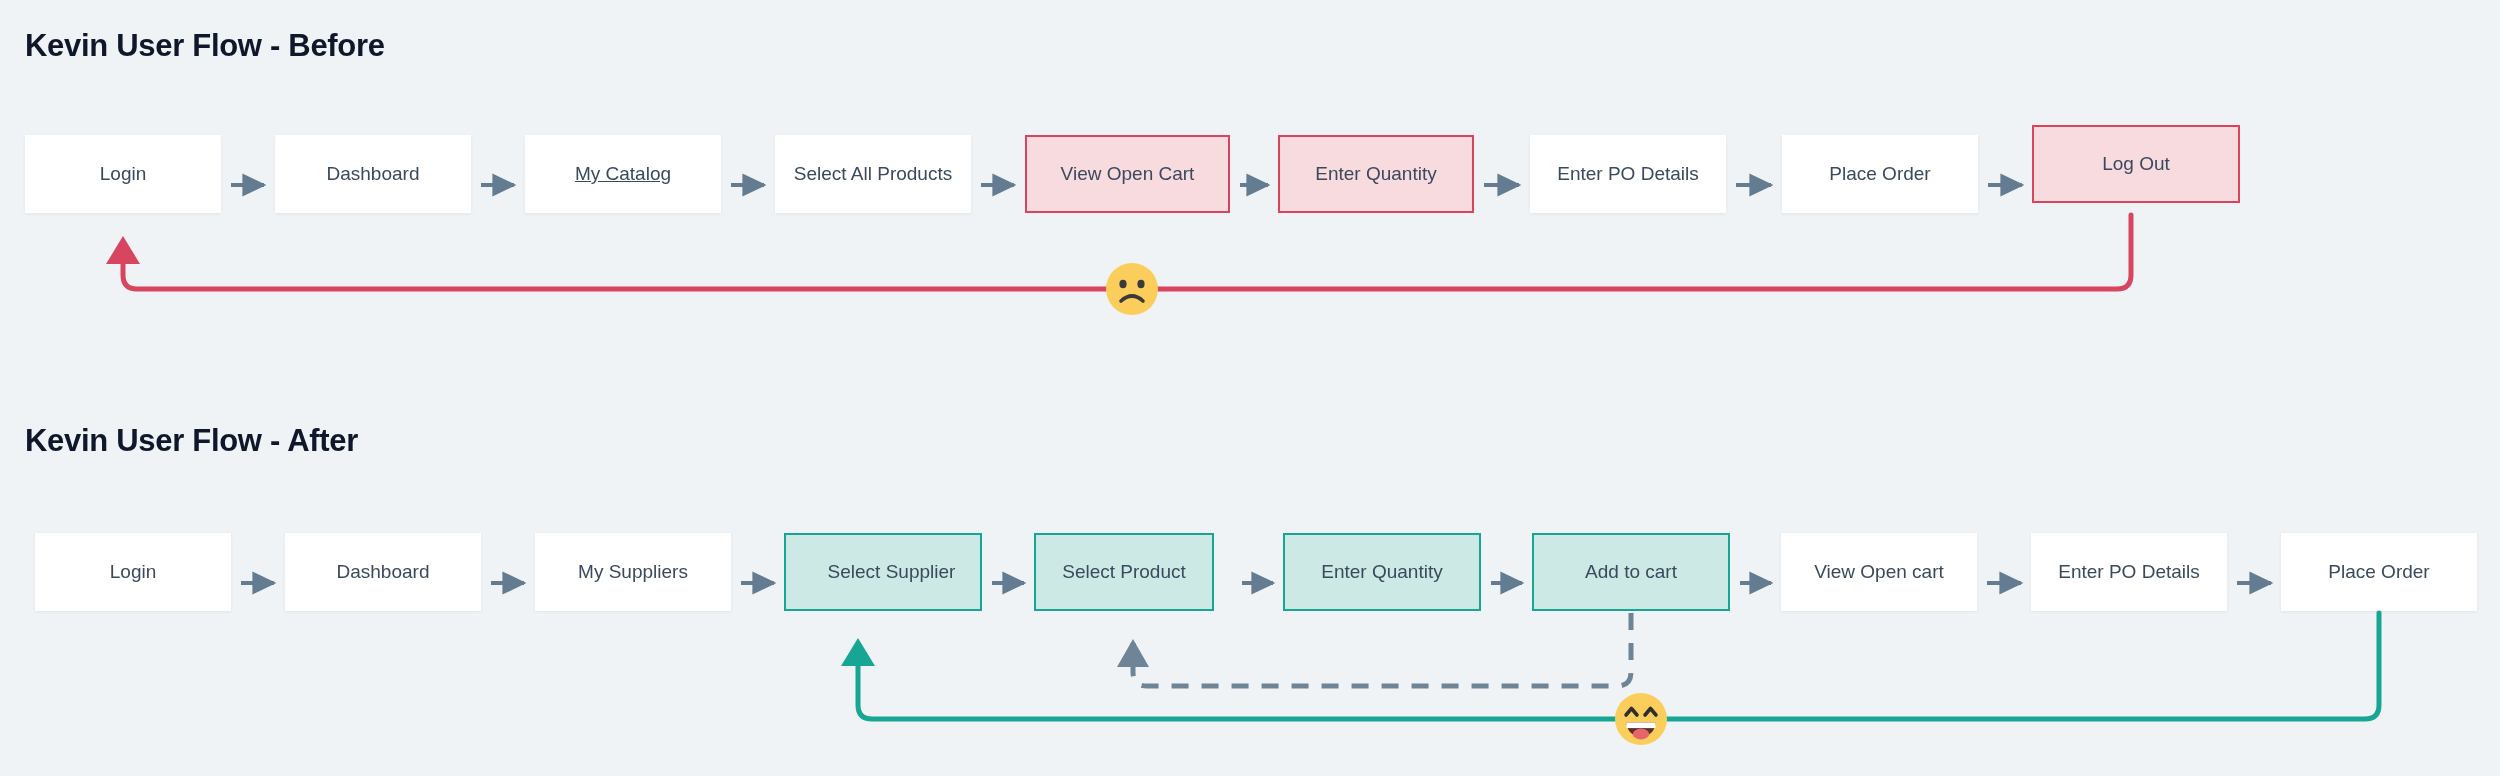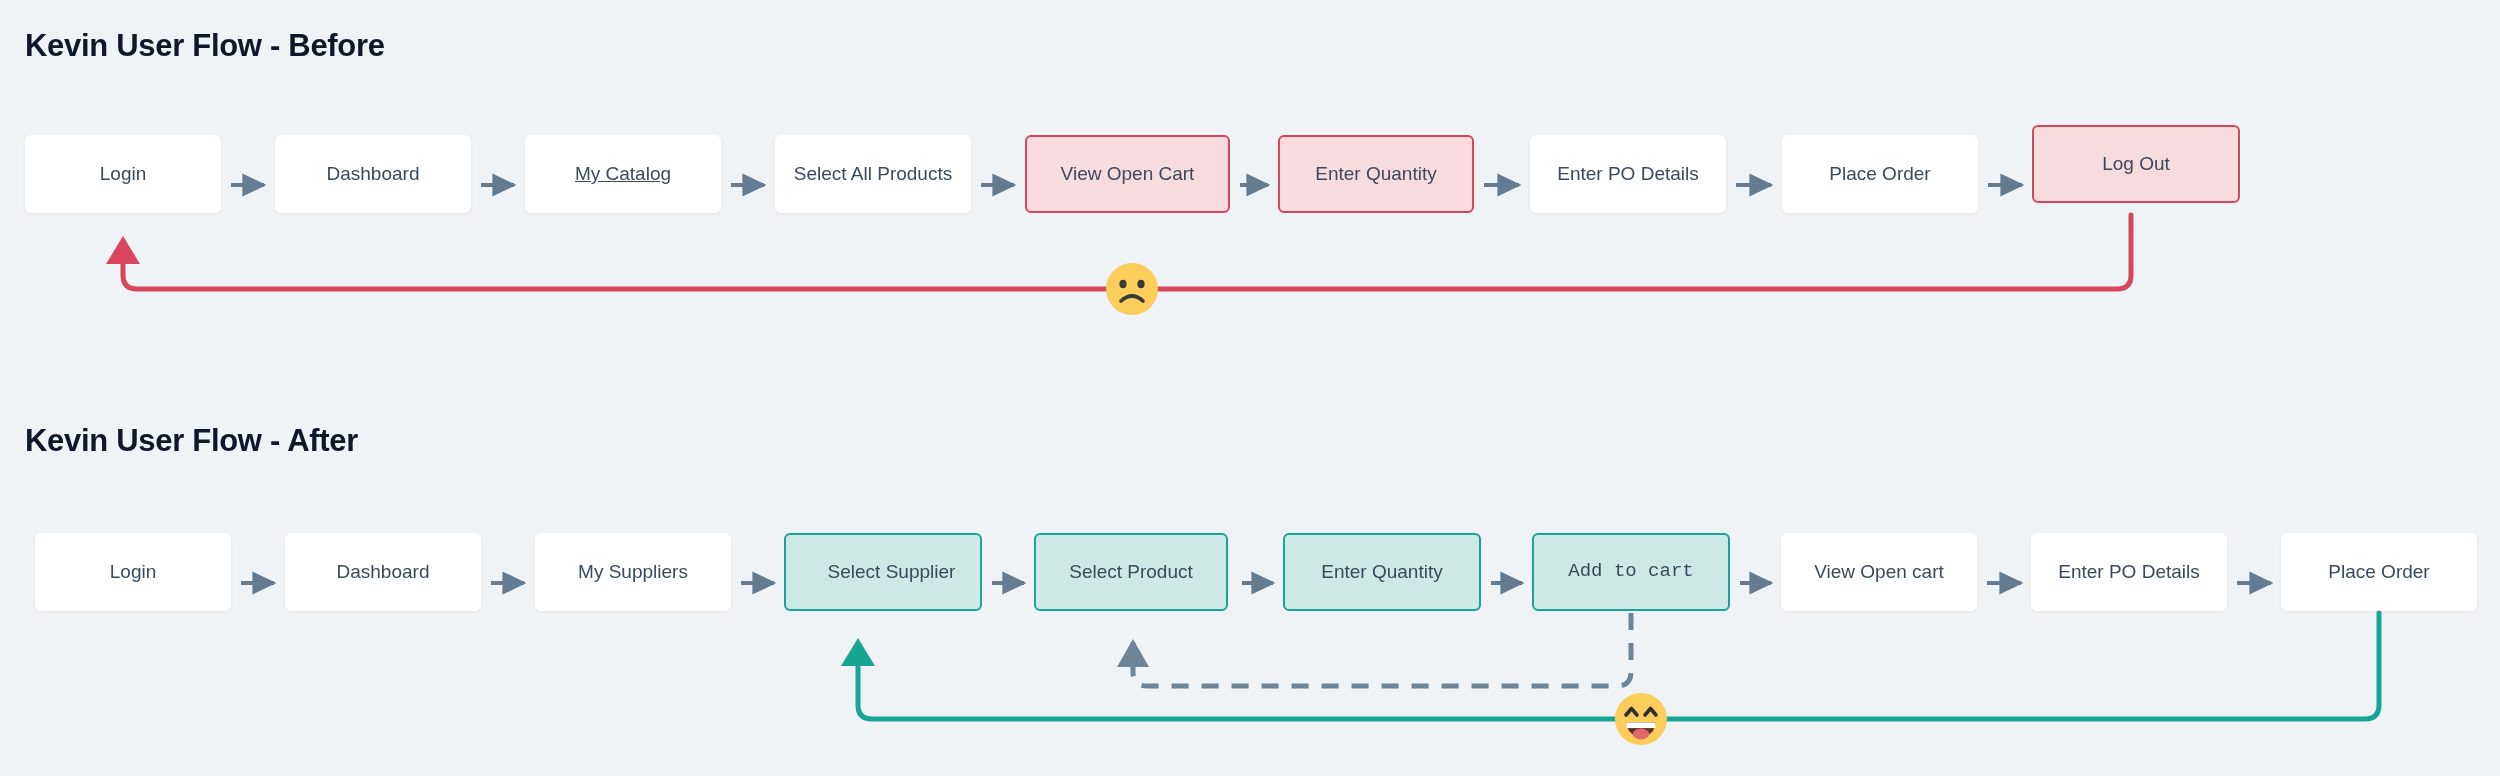--- a/index.html
+++ b/index.html
@@ -30,21 +30,21 @@
   }
   #title-before { left: 25px; top: 28px; }
   #title-after  { left: 25px; top: 423px; }
 
   .node {
     position: absolute;
     box-sizing: border-box;
     display: flex;
     align-items: center;
     justify-content: center;
-    border-radius: 6px;
+    border-radius: 0;
     font-size: 19px;
     color: #3A4A5C;
     text-align: center;
     line-height: 1.25;
     padding: 0 10px;
   }
   .node.plain {
     background: #FFFFFF;
     border: 1px solid #FFFFFF;
     box-shadow: 0 1px 3px rgba(40,60,80,0.07);
@@ -114,27 +114,27 @@
   </div>
   <div class="node plain" style="left:285px; top:533px; width:196px; height:78px;">
     <span>Dashboard</span>
   </div>
   <div class="node plain" style="left:535px; top:533px; width:196px; height:78px;">
     <span>My Suppliers</span>
   </div>
   <div class="node success" style="left:784px; top:533px; width:198px; height:78px;padding-left:27px;">
     <span>Select Supplier</span>
   </div>
-  <div class="node success" style="left:1034px; top:533px; width:194px; height:78px;">
+  <div class="node success" style="left:1034px; top:533px; width:180px; height:78px;">
     <span>Select Product</span>
   </div>
   <div class="node success" style="left:1283px; top:533px; width:198px; height:78px;">
     <span>Enter Quantity</span>
   </div>
-  <div class="node success" style="left:1532px; top:533px; width:198px; height:78px;font-family:Liberation Mono, monospace;">
+  <div class="node success" style="left:1532px; top:533px; width:198px; height:78px;">
     <span>Add to cart</span>
   </div>
   <div class="node plain" style="left:1781px; top:533px; width:196px; height:78px;">
     <span>View Open cart</span>
   </div>
   <div class="node plain" style="left:2031px; top:533px; width:196px; height:78px;">
     <span>Enter PO Details</span>
   </div>
   <div class="node plain" style="left:2281px; top:533px; width:196px; height:78px;">
     <span>Place Order</span>

